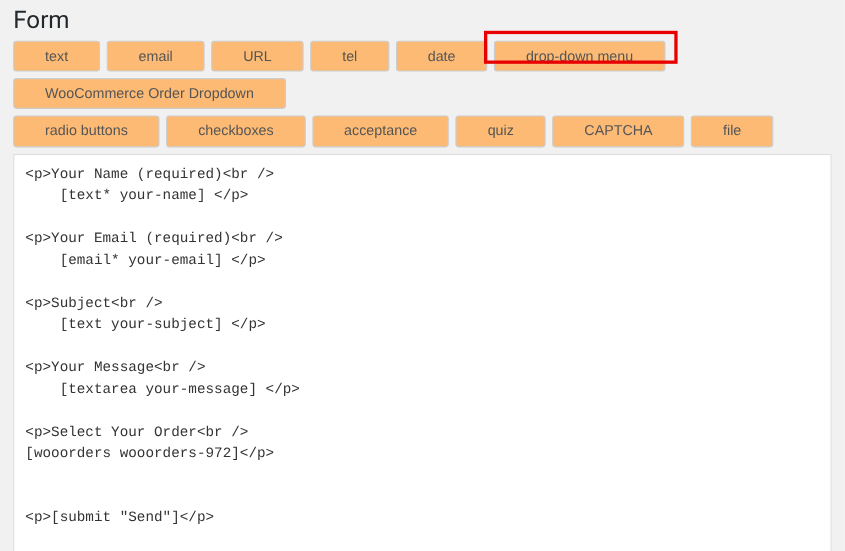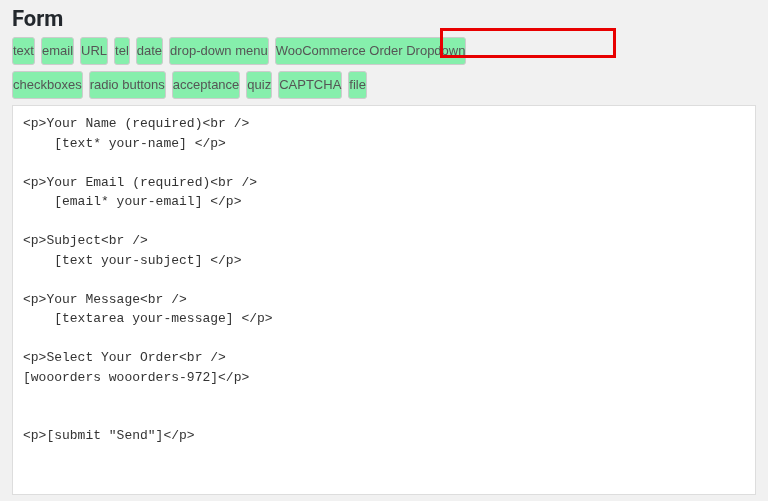--- a/index.html
+++ b/index.html
@@ -7,35 +7,35 @@
       font-family: -apple-system, BlinkMacSystemFont, "Segoe UI", Roboto, sans-serif;
       background: #f1f1f1;
       padding: 6px 12px;
       width: 768px;
       height: 501px;
       overflow: hidden;
       position: relative;
     }
     .heading {
       font-size: 22px;
-      font-weight: 700;
+      font-weight: 400;
       color: #23282d;
       margin-bottom: 6px;
     }
     .tag-row {
       display: flex;
       flex-wrap: wrap;
       gap: 6px;
       margin-bottom: 6px;
     }
     .tag-btn {
-      background: #86efac;
+      background: #fdba74;
       border: 1px solid #ccc;
       border-radius: 3px;
-      padding: 4px 0;
+      padding: 4px 28px;
       font-size: 13px;
       color: #555;
       cursor: pointer;
       line-height: 1.4;
     }
     .highlight-box {
       position: absolute;
       border: 3px solid #e80000;
       pointer-events: none;
       z-index: 10;
@@ -71,22 +71,22 @@
     <div class="tag-row">
       <button class="tag-btn" type="button">text</button>
       <button class="tag-btn" type="button">email</button>
       <button class="tag-btn" type="button">URL</button>
       <button class="tag-btn" type="button">tel</button>
       <button class="tag-btn" type="button">date</button>
       <button class="tag-btn" type="button">drop-down menu</button>
       <button class="tag-btn" type="button">WooCommerce Order Dropdown</button>
     </div>
     <div class="tag-row">
+      <button class="tag-btn" type="button">radio buttons</button>
       <button class="tag-btn" type="button">checkboxes</button>
-      <button class="tag-btn" type="button">radio buttons</button>
       <button class="tag-btn" type="button">acceptance</button>
       <button class="tag-btn" type="button">quiz</button>
       <button class="tag-btn" type="button">CAPTCHA</button>
       <button class="tag-btn" type="button">file</button>
     </div>
   </div>
 
 <textarea class="editor" id="editor" style="">&lt;p&gt;Your Name (required)&lt;br /&gt;
     [text* your-name] &lt;/p&gt;
 

